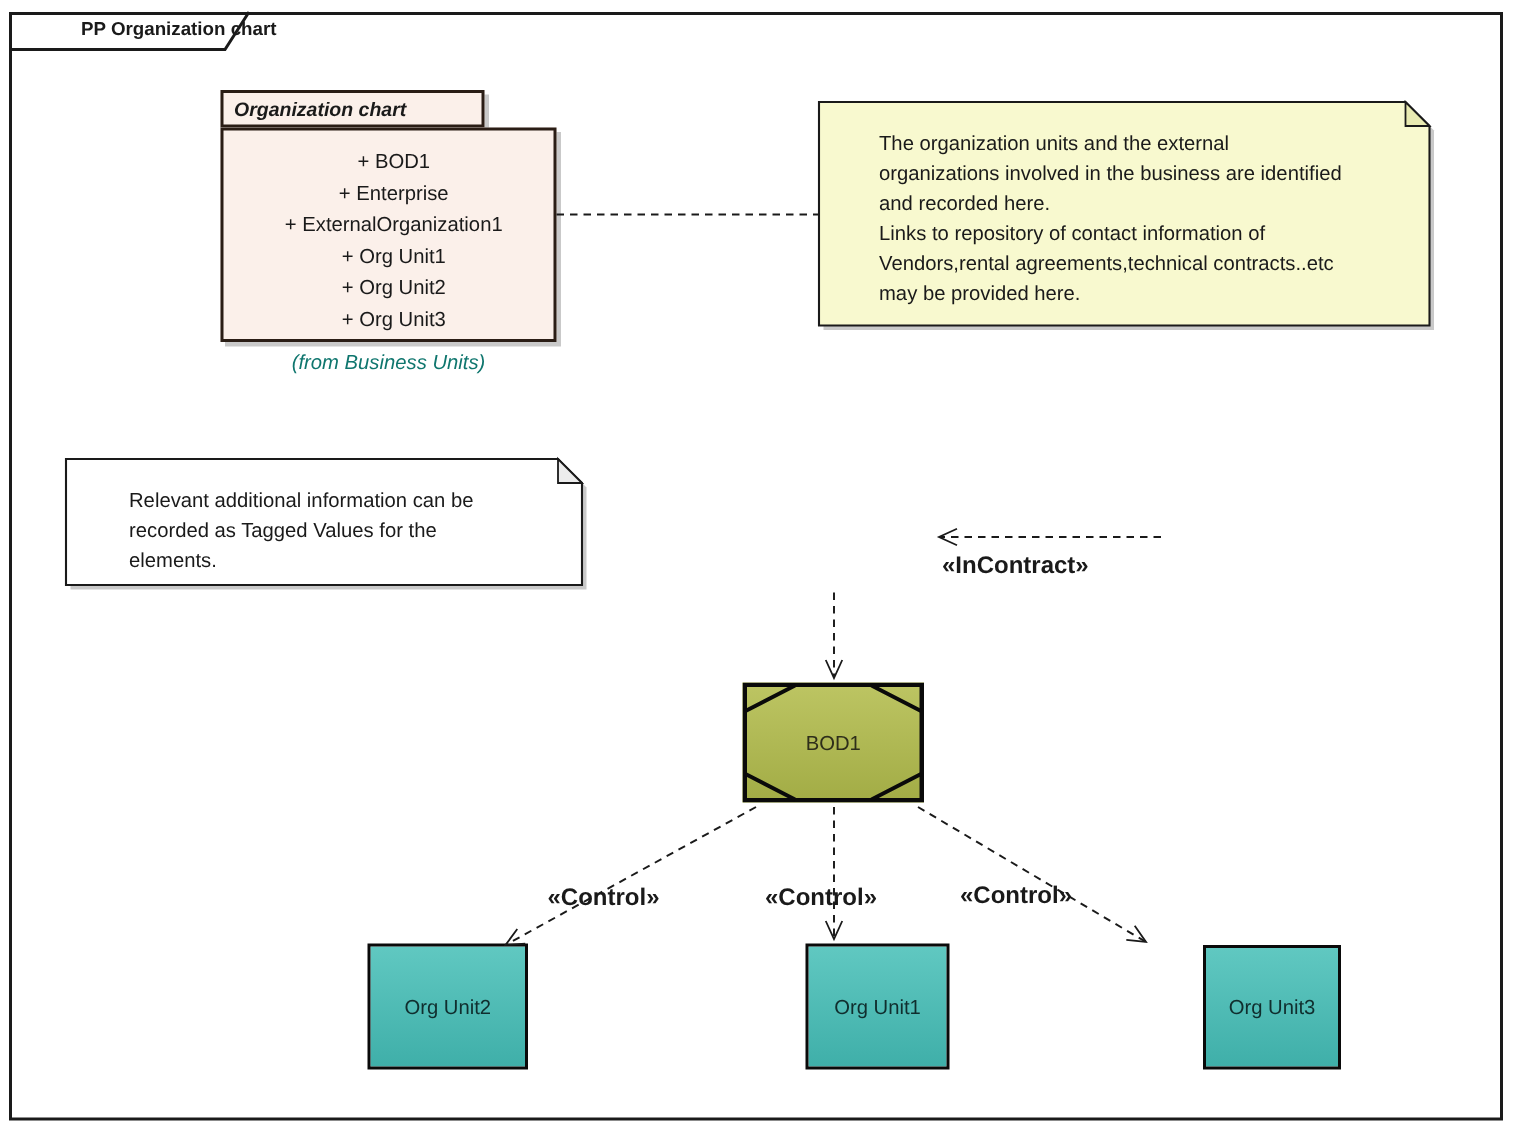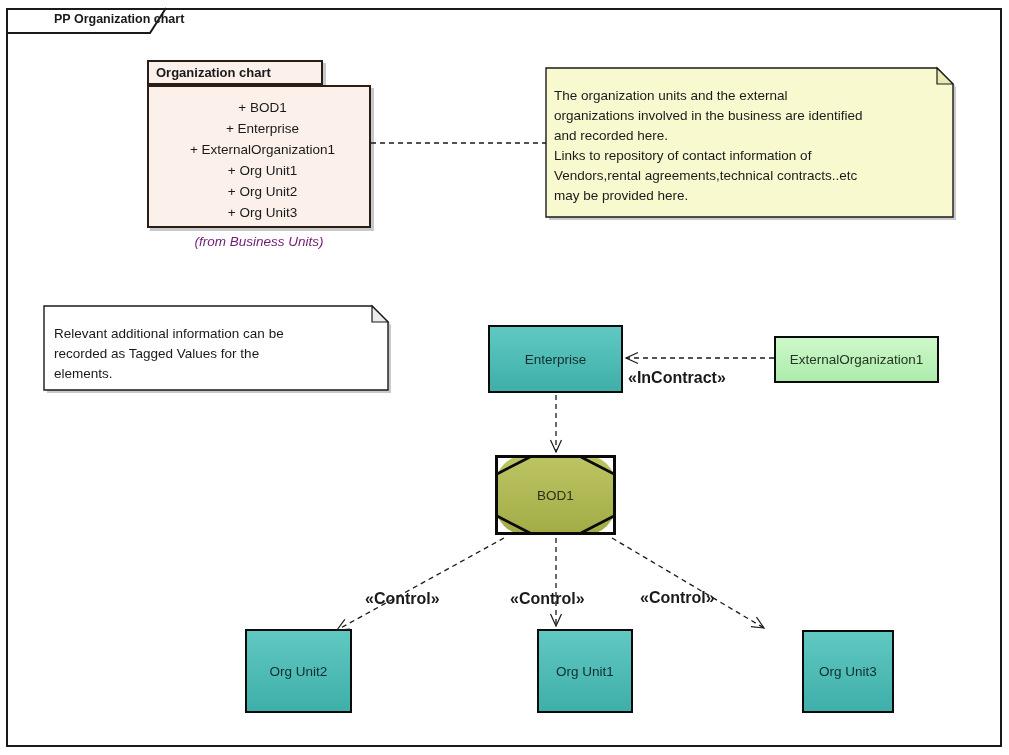--- a/index.html
+++ b/index.html
@@ -7,39 +7,39 @@
          font-family:"Liberation Sans",sans-serif;color:#1a1a1a;overflow:hidden;}
   .abs{position:absolute;}
   
   .frame{left:6px;top:8px;width:996px;height:739px;border:2px solid #1a1a1a;box-sizing:border-box;}
   .frame-title{left:15px;top:12px;font-size:12.5px;font-weight:bold;white-space:nowrap;padding-left:39px;}
   
   .overlay{left:0;top:0;width:1009px;height:755px;pointer-events:none;z-index:3;}
   
   .pkg-tab{left:147px;top:60px;width:176px;height:25px;background:#fbf0ea;border:2px solid #2a1d15;
            box-sizing:border-box;box-shadow:3px 3px 0 #c9c9c9;z-index:2;
-           display:flex;align-items:center;padding-left:7px;font-size:13px;font-weight:bold;}
+           display:flex;align-items:center;padding-left:7px;font-size:13px;font-weight:bold;font-style:italic;}
   .pkg-body{left:147px;top:85px;width:224px;height:143px;background:#fbf0ea;border:2px solid #2a1d15;
             box-sizing:border-box;box-shadow:3px 3px 0 #c9c9c9;z-index:2;padding-top:7px;}
   .pkg-item{display:flex;align-items:center;height:21px;padding-left:7px;font-size:13.5px;gap:6px;flex-direction:column;}
-  .pkg-from{left:147px;top:234px;width:224px;text-align:center;font-style:italic;font-size:13.5px;color:#701a75;z-index:2;}
+  .pkg-from{left:147px;top:234px;width:224px;text-align:center;font-style:italic;font-size:13.5px;color:#0f766e;z-index:2;}
   
-  .note-hit{z-index:4;}
+  .note-hit{z-index:4;margin-left:32px;}
   .note-text{white-space:pre-line;font-size:13.5px;line-height:20px;color:#1a1a1a;}
   .note-y-hit{left:546px;top:68px;width:407px;height:149px;padding:18px 0 0 8px;box-sizing:border-box;}
   .note-w-hit{left:44px;top:306px;width:344px;height:69px;padding:18px 0 0 10px;box-sizing:border-box;}
   
   .node{box-sizing:border-box;display:flex;align-items:center;justify-content:center;
         font-size:13.5px;color:#102e2e;z-index:2;}
   .teal{background:linear-gradient(180deg,#60c8c1 0%,#3fafa9 100%);border:2px solid #0a0a0a;}
   .green{background:linear-gradient(180deg,#cef8ca 0%,#abecab 100%);border:2px solid #0a0a0a;color:#243524;}
   .enterprise{left:488px;top:325px;width:135px;height:68px;}
   .external{left:774px;top:336px;width:165px;height:47px;font-size:13.5px;}
   .bod{left:495px;top:455px;width:121px;height:80px;background:linear-gradient(180deg,#bdc563 0%,#a2ac45 100%);
-       color:#2e2e1a;border-radius:31px;}
+       color:#2e2e1a;}
   .bod svg{position:absolute;left:0;top:0;}
   .bod .lbl{position:relative;z-index:1;}
   .ou2{left:245px;top:629px;width:107px;height:84px;}
   .ou1{left:499px;top:629px;width:96px;height:84px;margin-left:38px;}
   .ou3{left:766px;top:630px;width:92px;height:83px;margin-left:36px;}
   
   .clabel{z-index:2;font-size:16px;font-weight:bold;white-space:nowrap;}
   .lbl-incontract{left:628px;top:369px;width:120px;}
   .lbl-control-a{left:365px;top:590px;width:100px;}
   .lbl-control-b{left:510px;top:590px;width:100px;}
@@ -138,27 +138,21 @@
 Links to repository of contact information of
 Vendors,rental agreements,technical contracts..etc
 may be provided here.</div>
   </div>
   <div class="abs note-hit note-w-hit">
     <div class="note-text">Relevant additional information can be
 recorded as Tagged Values for the
 elements.</div>
   </div>
 
-  <div class="abs node teal enterprise">
-    <span>Enterprise</span>
-  </div>
 
-  <div class="abs node green external">
-    <span>ExternalOrganization1</span>
-  </div>
 
   <div class="abs node bod">
     <svg width="121" height="80" viewBox="0 0 121 80">
       <rect x="1.5" y="1.5" width="118" height="77" fill="none" stroke="#0a0a0a" stroke-width="3"></rect>
       <path d="M2,19 L35,2 M86,2 L119,19 M2,61 L35,78 M86,78 L119,61" fill="none" stroke="#0a0a0a" stroke-width="2.6"></path>
     </svg>
     <span class="lbl">BOD1</span>
   </div>
 
   <div class="abs node teal ou2">

